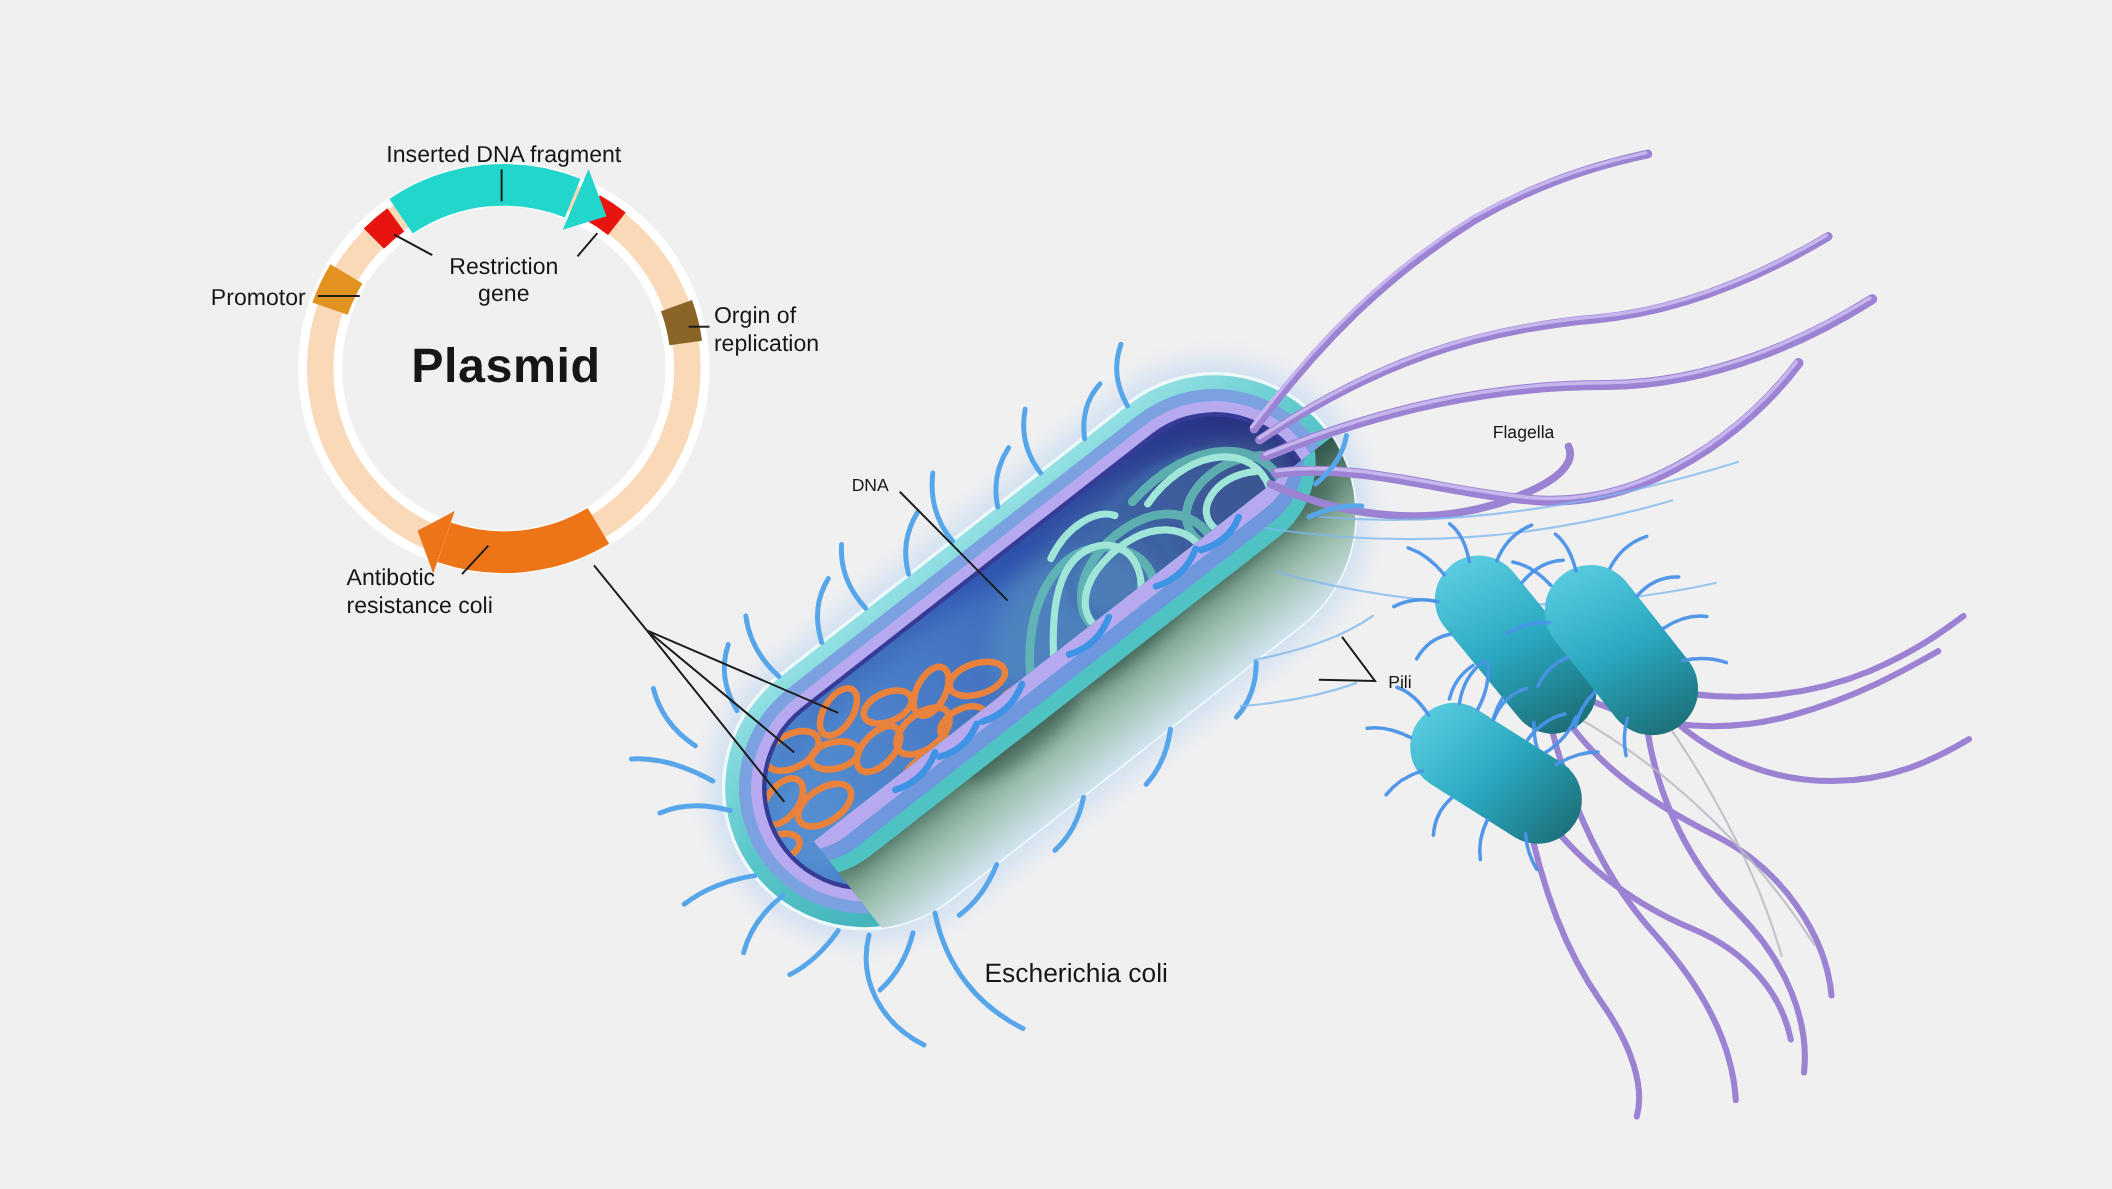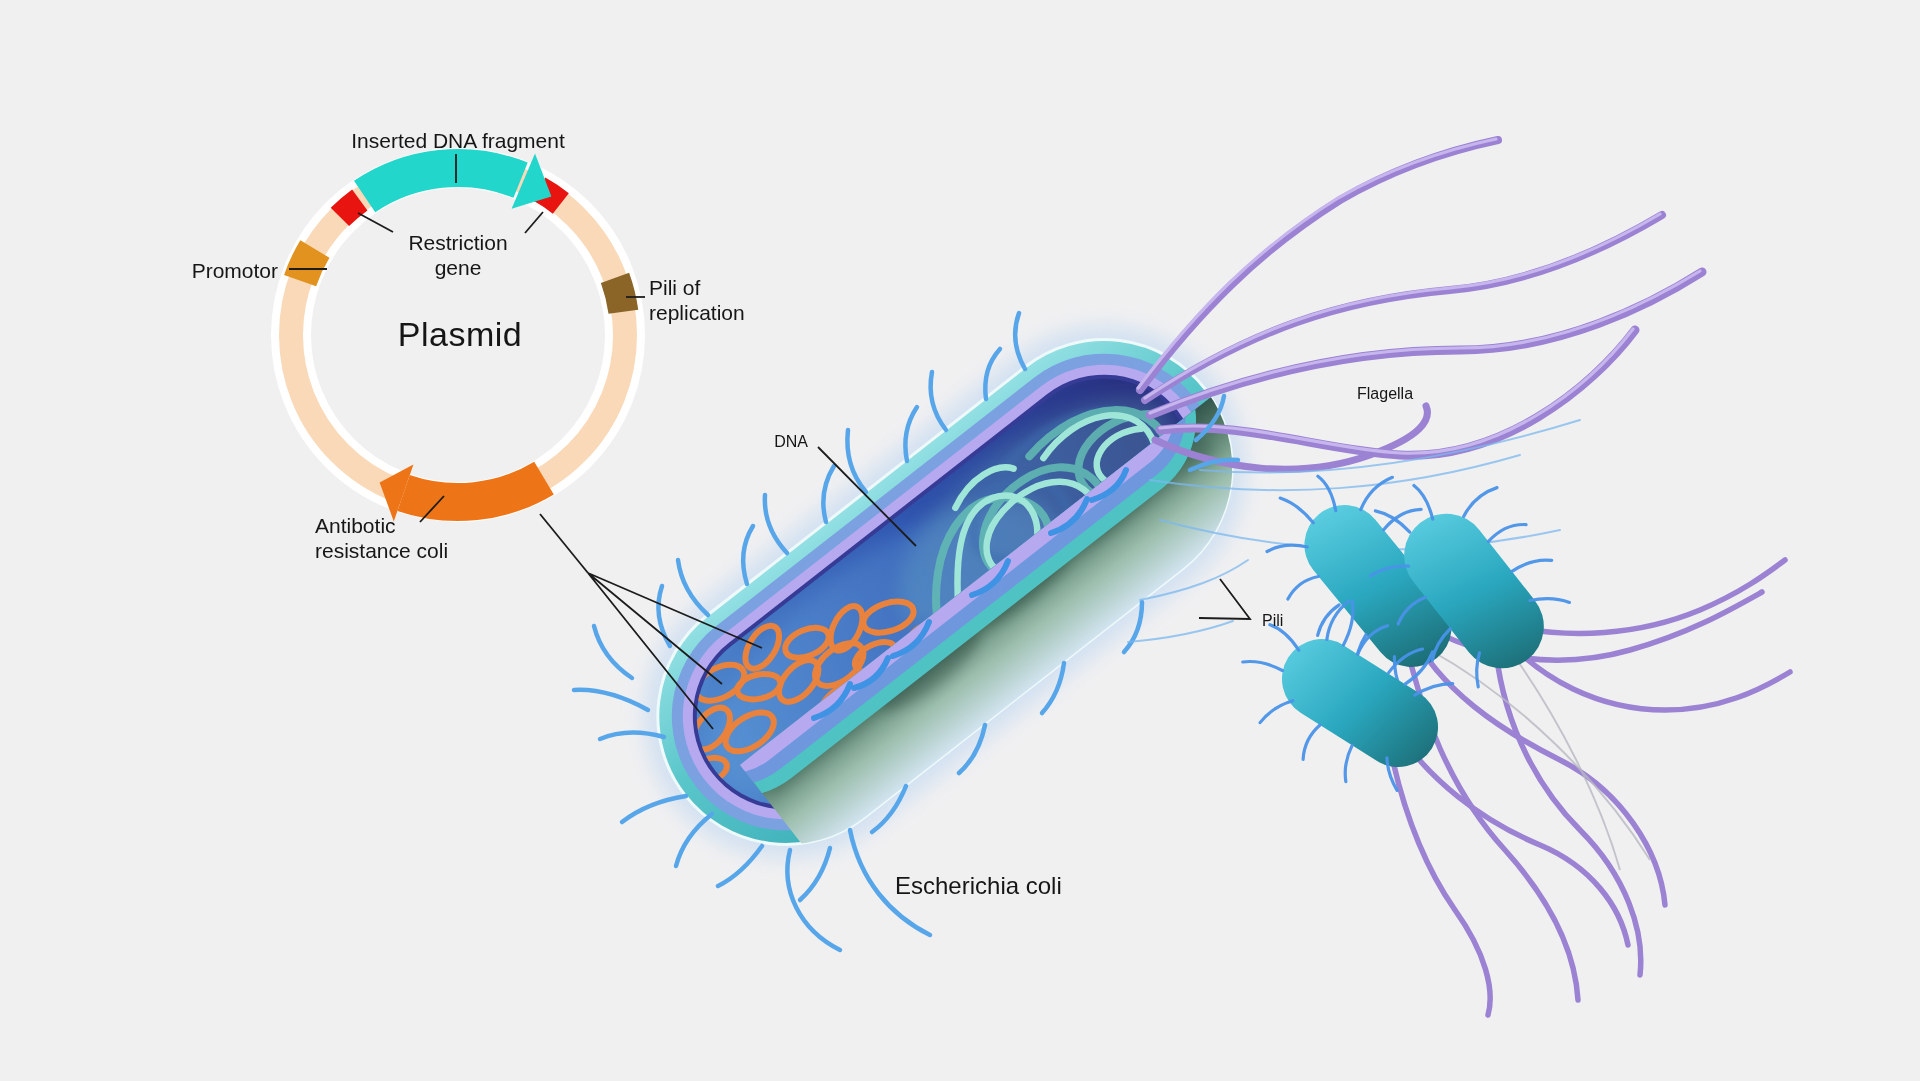--- a/index.html
+++ b/index.html
@@ -3,21 +3,21 @@
 <meta charset="utf-8">
 <style>
   html,body{margin:0;padding:0;background:#e4e4e6;}
   #stage{position:relative;width:1920px;height:1081px;background:#f0f0f1;overflow:hidden;
          font-family:"Liberation Sans",sans-serif;}
   #art{position:absolute;left:0;top:0;}
   .label{position:absolute;color:#161616;white-space:nowrap;font-size:21px;line-height:1.2;}
   .label.center{transform:translateX(-50%);text-align:center;}
   .label.right{transform:translateX(-100%);}
   .label.mid{transform:translate(-50%,-50%);}
-  .title{font-size:34px;font-weight:normal;letter-spacing:.5px;}
+  .title{font-size:44px;font-weight:bold;letter-spacing:.5px;}
   .big{font-size:16px;}
   .species{font-size:24px;}
 </style>
 </head>
 <body>
 
 <div id="stage">
 
 <svg id="art" width="1920" height="1081" viewBox="0 0 1920 1081">
   <defs>
@@ -285,21 +285,21 @@
 <div class="label center" style="left:458px;top:128px">Inserted DNA fragment</div>
 
 <div class="label center" style="left:458px;top:230px">
   <div>Restriction</div>
   <div>gene</div>
 </div>
 
 <div class="label right" style="left:278px;top:258px">Promotor</div>
 
 <div class="label" style="left:649px;top:275px">
-  <div>Pili of</div>
+  <div>Orgin of</div>
   <div>replication</div>
 </div>
 
 <div class="label mid title" style="left:460px;top:334px">Plasmid</div>
 
 <div class="label" style="left:315px;top:513px">
   <div>Antibotic</div>
   <div>resistance coli</div>
 </div>
 

